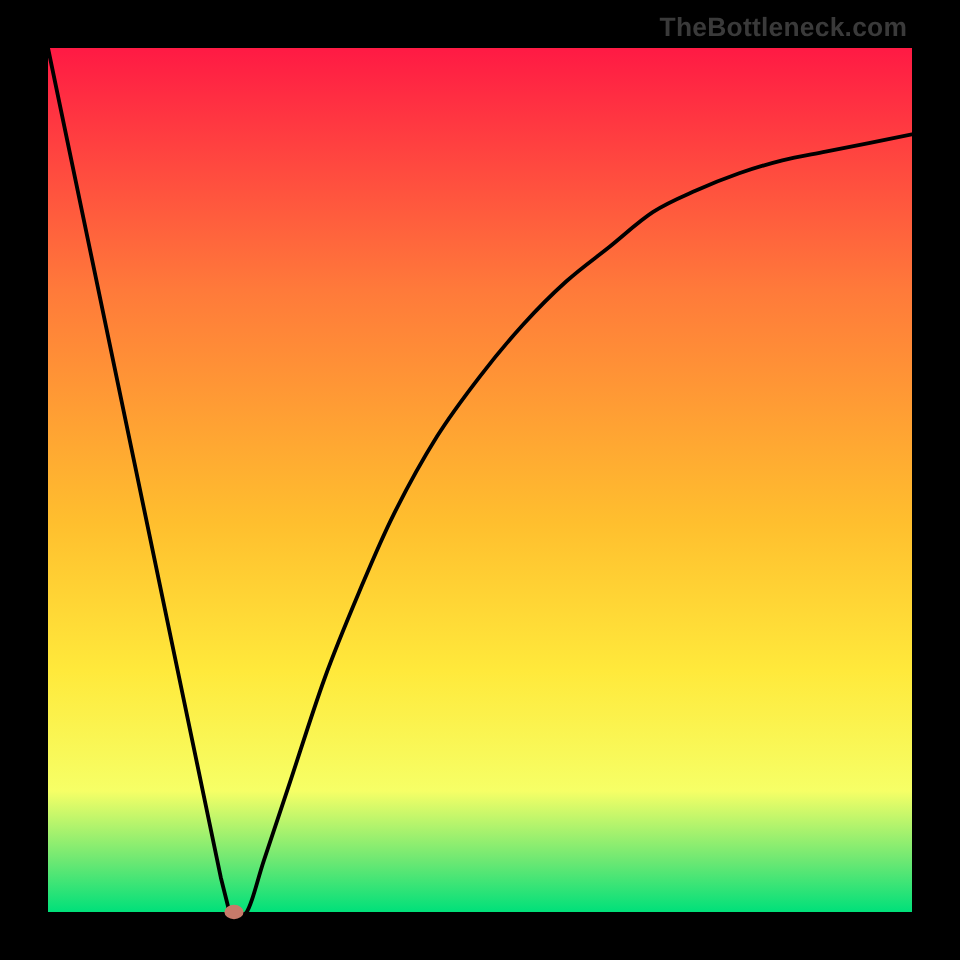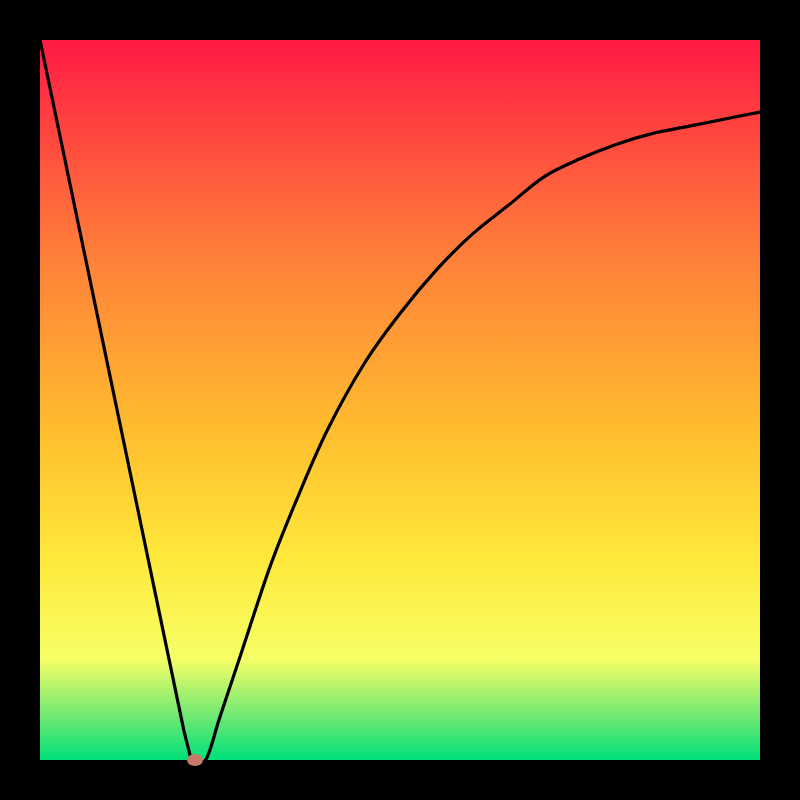--- a/index.html
+++ b/index.html
@@ -66,14 +66,15 @@
       <rect x="0" y="0" width="720" height="720" fill="url(#heat)"></rect>
     </svg>
 
     <svg class="curve" viewBox="0 0 720 720" preserveAspectRatio="none">
       <path id="curve-path" fill="none" stroke-width="3.2" stroke-linejoin="round" stroke-linecap="round" d="M 0,0 L 36,172.79999999999995 L 72,345.59999999999997 L 108,518.4 L 144,691.2 L 151.2,720 C 153.6,720 160.79999999999998,727.2 165.6,720 C 170.4,712.8 174,694.8 180,676.8 C 186,658.8 193.20000000000002,637.2 201.60000000000002,612 C 210.00000000000003,586.8 220.8,552 230.4,525.6 C 240,499.20000000000005 249.6,476.40000000000003 259.2,453.6 C 268.8,430.8 277.2,410.40000000000003 288,388.8 C 298.8,367.2 312,343.19999999999993 324,323.99999999999994 C 336,304.79999999999995 348,289.20000000000005 360,273.6 C 372,258 384.00000000000006,243.6 396.00000000000006,230.39999999999998 C 408.00000000000006,217.19999999999996 420,205.19999999999996 432,194.39999999999998 C 444,183.6 456,175.20000000000002 468,165.60000000000002 C 480,156.00000000000003 491.99999999999994,144.59999999999994 503.99999999999994,136.79999999999995 C 516,128.99999999999997 528,124.20000000000006 540,118.80000000000007 C 552,113.40000000000008 564,108.59999999999998 576,104.39999999999998 C 588,100.19999999999997 600,96.60000000000002 612,93.60000000000002 C 624,90.60000000000002 636,88.79999999999997 648,86.39999999999998 C 660,83.99999999999999 672,81.60000000000004 684,79.20000000000005 C 696,76.80000000000005 714,73.2 720,72" stroke="#000000"></path>
     </svg>
 
     <div class="marker" id="marker" style="left: 154.8px; top: 720px; background: rgb(199, 122, 106);"></div>
   </div>
 
+  <div class="watermark">TheBottleneck.com</div>
 
 </div>
 
 </body></html>

